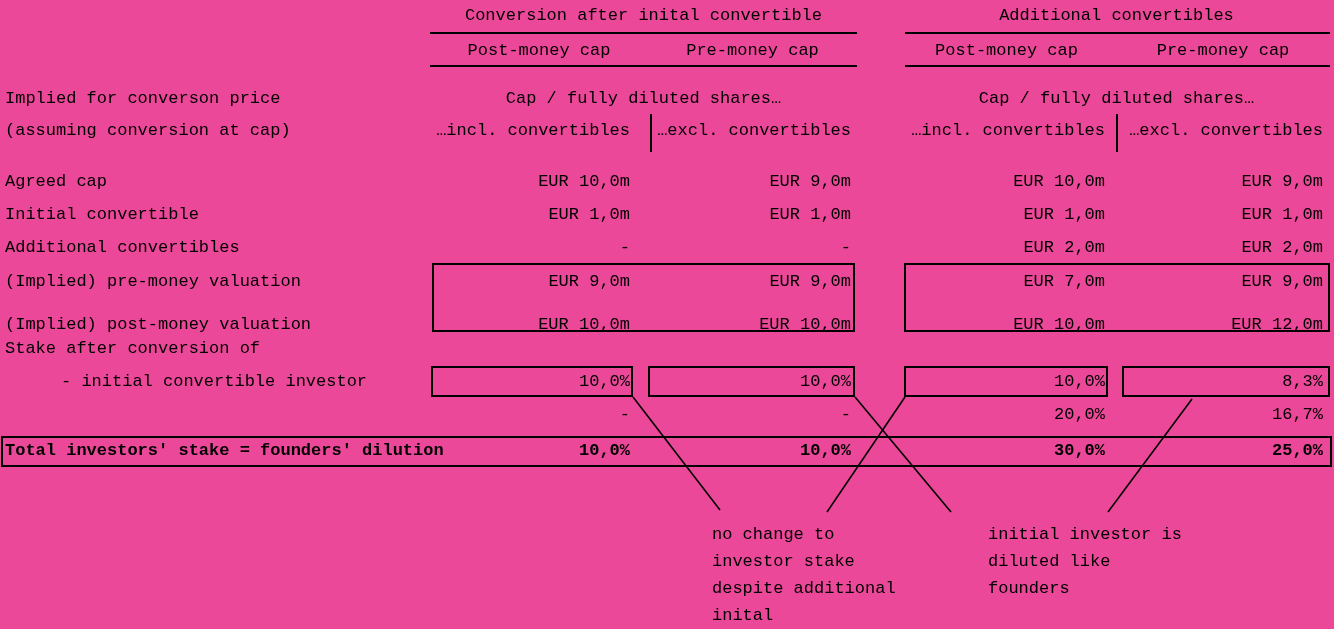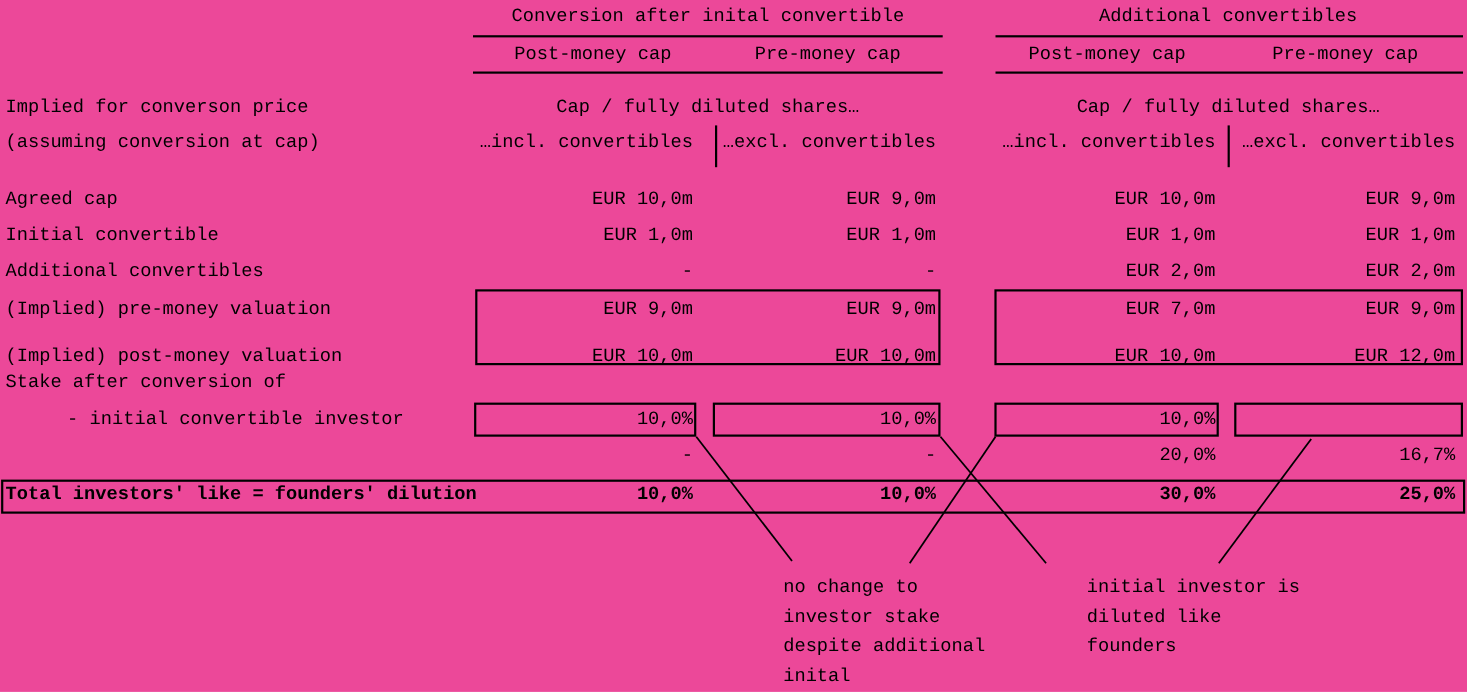--- a/index.html
+++ b/index.html
@@ -106,36 +106,37 @@
 
   <div class="row" style="top:339px;">
     <div class="lbl">Stake after conversion of</div>
   </div>
 
   <div class="row" style="top:372px;">
     <div class="lbl indent">- initial convertible investor</div>
     <div class="val c1">10,0%</div>
     <div class="val c2">10,0%</div>
     <div class="val c3">10,0%</div>
+    <div class="val c4">8,3%</div>
   </div>
 
   <div class="box" style="left:431px;top:366px;width:202px;height:31px;"></div>
   <div class="box" style="left:648px;top:366px;width:207px;height:31px;"></div>
   <div class="box" style="left:904px;top:366px;width:204px;height:31px;"></div>
   <div class="box" style="left:1122px;top:366px;width:208px;height:31px;"></div>
 
   <div class="row" style="top:405px;">
     <div class="val c1">-</div>
     <div class="val c2">-</div>
     <div class="val c3">20,0%</div>
     <div class="val c4">16,7%</div>
   </div>
 
   <div class="row bold" style="top:441px;">
-    <div class="lbl">Total investors' like = founders' dilution</div>
+    <div class="lbl">Total investors' stake = founders' dilution</div>
     <div class="val c1">10,0%</div>
     <div class="val c2">10,0%</div>
     <div class="val c3">30,0%</div>
     <div class="val c4">25,0%</div>
   </div>
   <div class="box" style="left:1px;top:436px;width:1331px;height:31px;"></div>
 
   <div class="ann" style="left:712px;top:521px;">
     <div>no change to</div>
     <div>investor stake</div>

